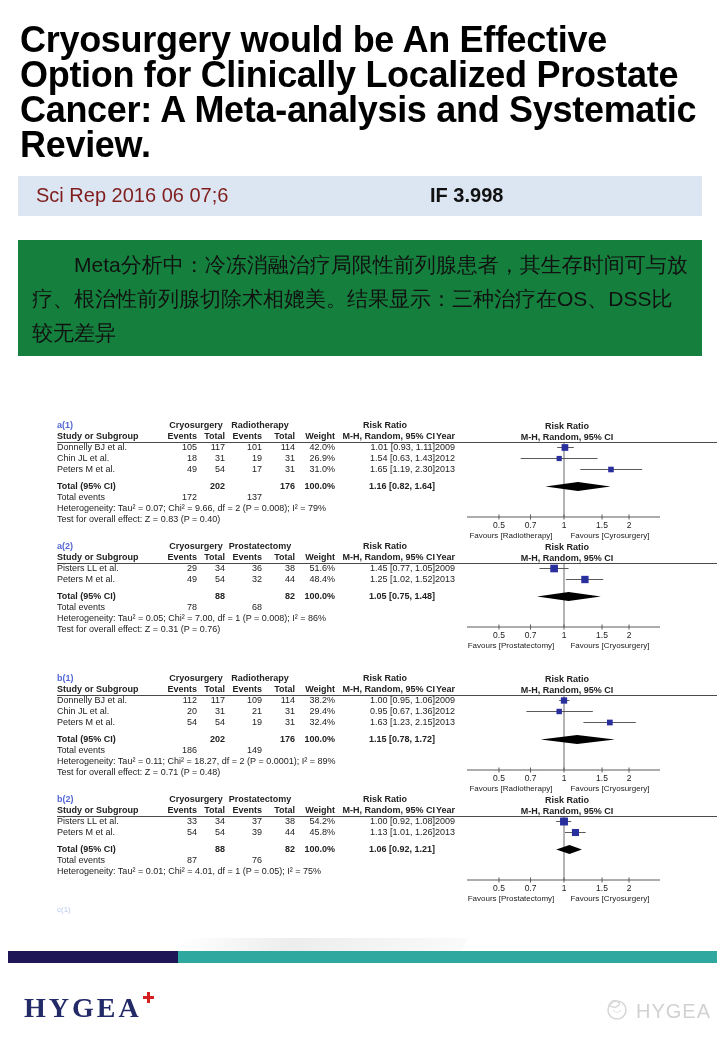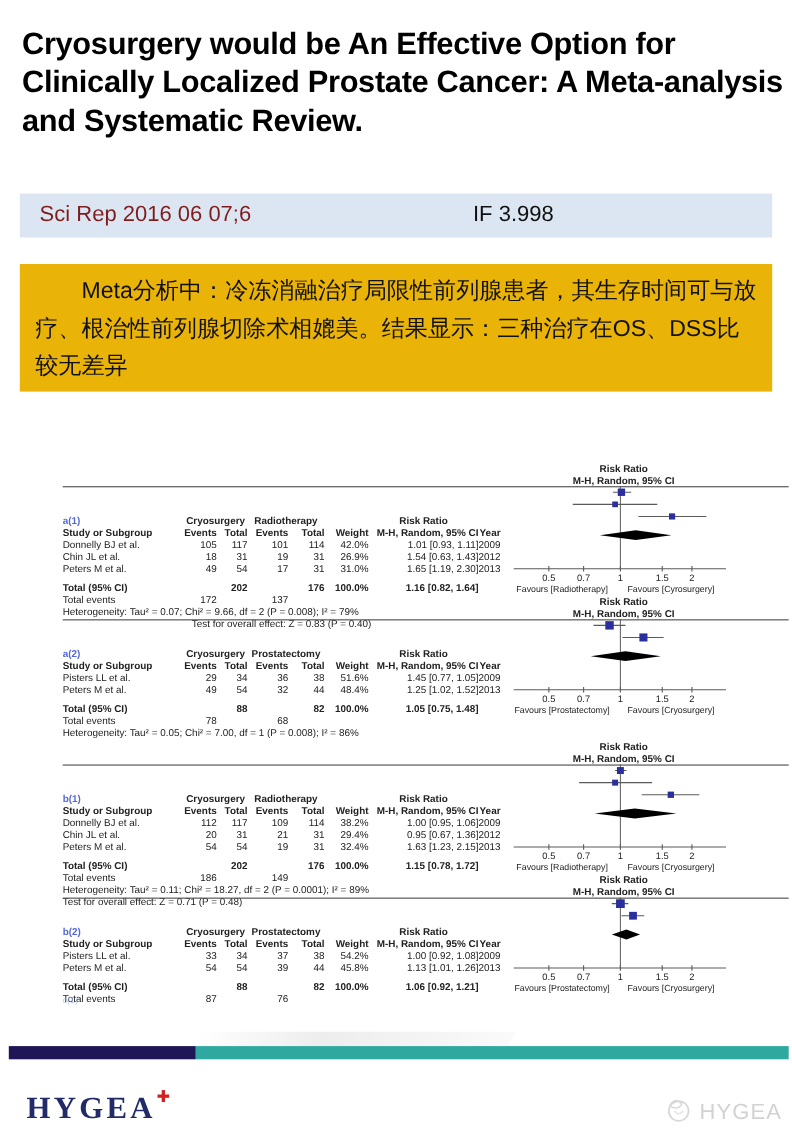--- a/index.html
+++ b/index.html
@@ -1,33 +1,33 @@
 <!DOCTYPE html>
 <html><head>
 <meta charset="utf-8">
 <style>
   html,body { margin:0; padding:0; background:#ffffff; }
   body { font-family:"Liberation Sans", sans-serif; }
   .slide { position:relative; width:720px; height:1040px; background:#ffffff; overflow:hidden; }
 
-  .title { position:absolute; left:20px; top:22px; width:692px; font-size:28px; font-weight:700;
+  .title { position:absolute; left:20px; top:22px; width:692px; font-size:36px; font-weight:700;
            color:#000; line-height:35px; letter-spacing:-0.3px; }
 
   .journal-bar { position:absolute; left:18px; top:176px; width:684px; height:40px; background:#dce6f2; }
   .journal-ref { position:absolute; left:18px; top:8px; font-size:20px; color:#7f1d1d; }
-  .impact-factor { position:absolute; left:412px; top:8px; font-size:20px; color:#111; }
-
-  .summary-box { position:absolute; left:18px; top:240px; width:684px; height:116px; background:#eab308;
+  .impact-factor { position:absolute; left:412px; top:8px; font-size:20px; color:#111;font-weight:bold; }
+
+  .summary-box { position:absolute; left:18px; top:240px; width:684px; height:116px; background:#15803d;
                  box-sizing:border-box; padding:8px 14px 0 14px; }
   .summary-text { font-size:21px; line-height:34px; color:#111; text-indent:2em; }
 
   .figure { position:absolute; left:57px; top:420px; width:660px; }
   .forest-section { position:relative; width:660px; }
   .f-rule { position:absolute; left:0; top:21.5px; width:660px; height:1px; background:#4a4a4a; }
-  .f-left { position:absolute; left:0; top:0; width:398px; font-size:9px; color:#222;margin-top:48px; }
+  .f-left { position:absolute; left:0; top:0; width:398px; font-size:9px; color:#222; }
   .f-row { display:grid; grid-template-columns:110px 30px 28px 37px 33px 40px 100px 20px; height:11px;
            line-height:11px; white-space:nowrap; }
   .f-spacer { height:6px; }
   .cell-l { text-align:left; } .cell-r { text-align:right; } .cell-c { text-align:center; }
   .bold { font-weight:700; }
   .sec-label { color:#5468d4; font-weight:700; }
   .f-plot { position:absolute; left:398px; top:0; }
   .f-plot text { font-family:"Liberation Sans", sans-serif; fill:#222; }
   .cropped-label { margin-top:1px; font-size:8px; color:#9db8e8; opacity:0.75; }
 
@@ -131,21 +131,21 @@
             <div class="cell-r">137</div>
             <div class="cell-r"></div>
             <div class="cell-r"></div>
             <div class="cell-r"></div>
             <div class="cell-l"></div>
           </div>
           <div class="f-row">
             <div class="cell-l" style="grid-column: 1 / span 8;">Heterogeneity: Tau² = 0.07; Chi² = 9.66, df = 2 (P = 0.008); I² = 79%</div>
           </div>
           <div class="f-row">
-            <div class="cell-l" style="grid-column: 1 / span 8; text-align: center;">Test for overall effect: Z = 0.83 (P = 0.40)</div>
+            <div class="cell-l" style="grid-column: 1 / span 8;">Test for overall effect: Z = 0.83 (P = 0.40)</div>
           </div>
         </div>
         <svg class="f-plot" width="262" height="121">
           <text x="112" y="9" text-anchor="middle" font-size="9" font-weight="bold">Risk Ratio</text>
           <text x="112" y="20" text-anchor="middle" font-size="9" font-weight="bold">M-H, Random, 95% CI</text>
           <line x1="109" y1="22" x2="109" y2="97" stroke="#6a6a6a" stroke-width="1"></line>
           <line x1="102.19231688765" y1="27.5" x2="118.78976341791801" y2="27.5" stroke="#5a5a5a" stroke-width="1"></line>
           <rect x="106.5834167370508" y="24.15" width="6.7" height="6.7" fill="#2a2f9e"></rect>
           <line x1="65.65755868197365" y1="38.5" x2="142.55258409245334" y2="38.5" stroke="#5a5a5a" stroke-width="1"></line>
           <rect x="101.59329874239111" y="35.905" width="5.1899999999999995" height="5.1899999999999995" fill="#2a2f9e"></rect>
@@ -225,20 +225,23 @@
             <div class="cell-r"></div>
             <div class="cell-r">68</div>
             <div class="cell-r"></div>
             <div class="cell-r"></div>
             <div class="cell-r"></div>
             <div class="cell-l"></div>
           </div>
           <div class="f-row">
             <div class="cell-l" style="grid-column: 1 / span 8;">Heterogeneity: Tau² = 0.05; Chi² = 7.00, df = 1 (P = 0.008); I² = 86%</div>
           </div>
+          <div class="f-row">
+            <div class="cell-l" style="grid-column: 1 / span 8;">Test for overall effect: Z = 0.31 (P = 0.76)</div>
+          </div>
         </div>
         <svg class="f-plot" width="262" height="110">
           <text x="112" y="9" text-anchor="middle" font-size="9" font-weight="bold">Risk Ratio</text>
           <text x="112" y="20" text-anchor="middle" font-size="9" font-weight="bold">M-H, Random, 95% CI</text>
           <line x1="109" y1="22" x2="109" y2="86" stroke="#6a6a6a" stroke-width="1"></line>
           <line x1="84.48199663725609" y1="27.5" x2="113.57688859910662" y2="27.5" stroke="#5a5a5a" stroke-width="1"></line>
           <rect x="95.28638203889417" y="23.67" width="7.66" height="7.66" fill="#2a2f9e"></rect>
           <line x1="110.8576371005742" y1="38.5" x2="148.27821499607086" y2="38.5" stroke="#5a5a5a" stroke-width="1"></line>
           <rect x="126.26256280974017" y="34.83" width="7.34" height="7.34" fill="#2a2f9e"></rect>
           <polygon points="82.01323289260722,55.5 113.57688859910662,51 145.7765305253108,55.5 113.57688859910662,60" fill="#000"></polygon>
@@ -417,20 +420,23 @@
           <div class="f-row">
             <div class="cell-l">Total events</div>
             <div class="cell-r">87</div>
             <div class="cell-r"></div>
             <div class="cell-r">76</div>
             <div class="cell-r"></div>
             <div class="cell-r"></div>
             <div class="cell-r"></div>
             <div class="cell-l"></div>
           </div>
+          <div class="f-row">
+            <div class="cell-l" style="grid-column: 1 / span 8;">Heterogeneity: Tau² = 0.01; Chi² = 4.01, df = 1 (P = 0.05); I² = 75%</div>
+          </div>
         </div>
         <svg class="f-plot" width="262" height="110">
           <text x="112" y="9" text-anchor="middle" font-size="9" font-weight="bold">Risk Ratio</text>
           <text x="112" y="20" text-anchor="middle" font-size="9" font-weight="bold">M-H, Random, 95% CI</text>
           <line x1="109" y1="22" x2="109" y2="86" stroke="#6a6a6a" stroke-width="1"></line>
           <line x1="101.17817070663995" y1="27.5" x2="116.21953118518114" y2="27.5" stroke="#5a5a5a" stroke-width="1"></line>
           <rect x="105.04" y="23.54" width="7.920000000000001" height="7.920000000000001" fill="#2a2f9e"></rect>
           <line x1="109.93341673705079" y1="38.5" x2="130.68003774539358" y2="38.5" stroke="#5a5a5a" stroke-width="1"></line>
           <rect x="116.92494379241865" y="34.96" width="7.08" height="7.08" fill="#2a2f9e"></rect>
           <polygon points="101.17817070663995,55.5 114.46606689719037,51 126.88163998835321,55.5 114.46606689719037,60" fill="#000"></polygon>

